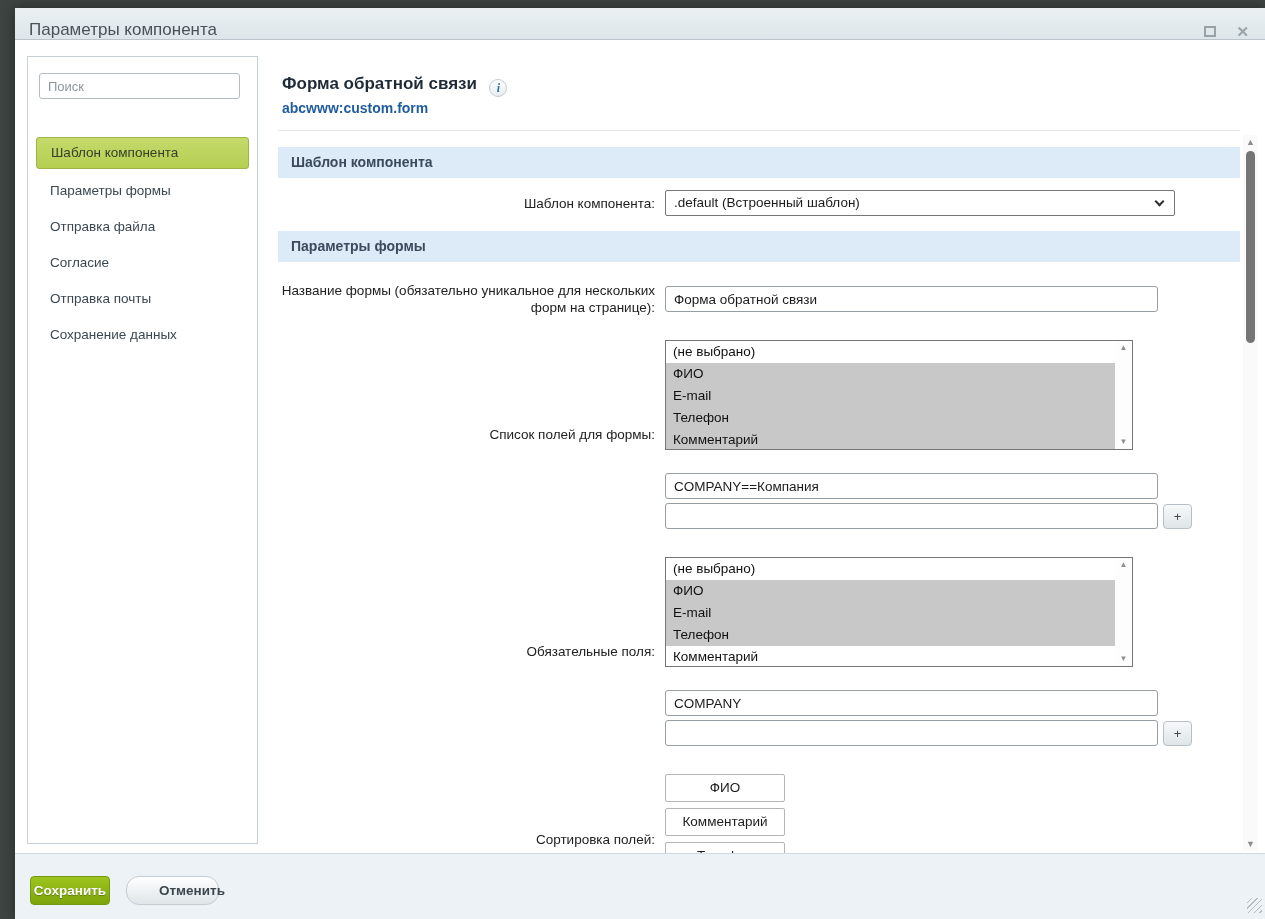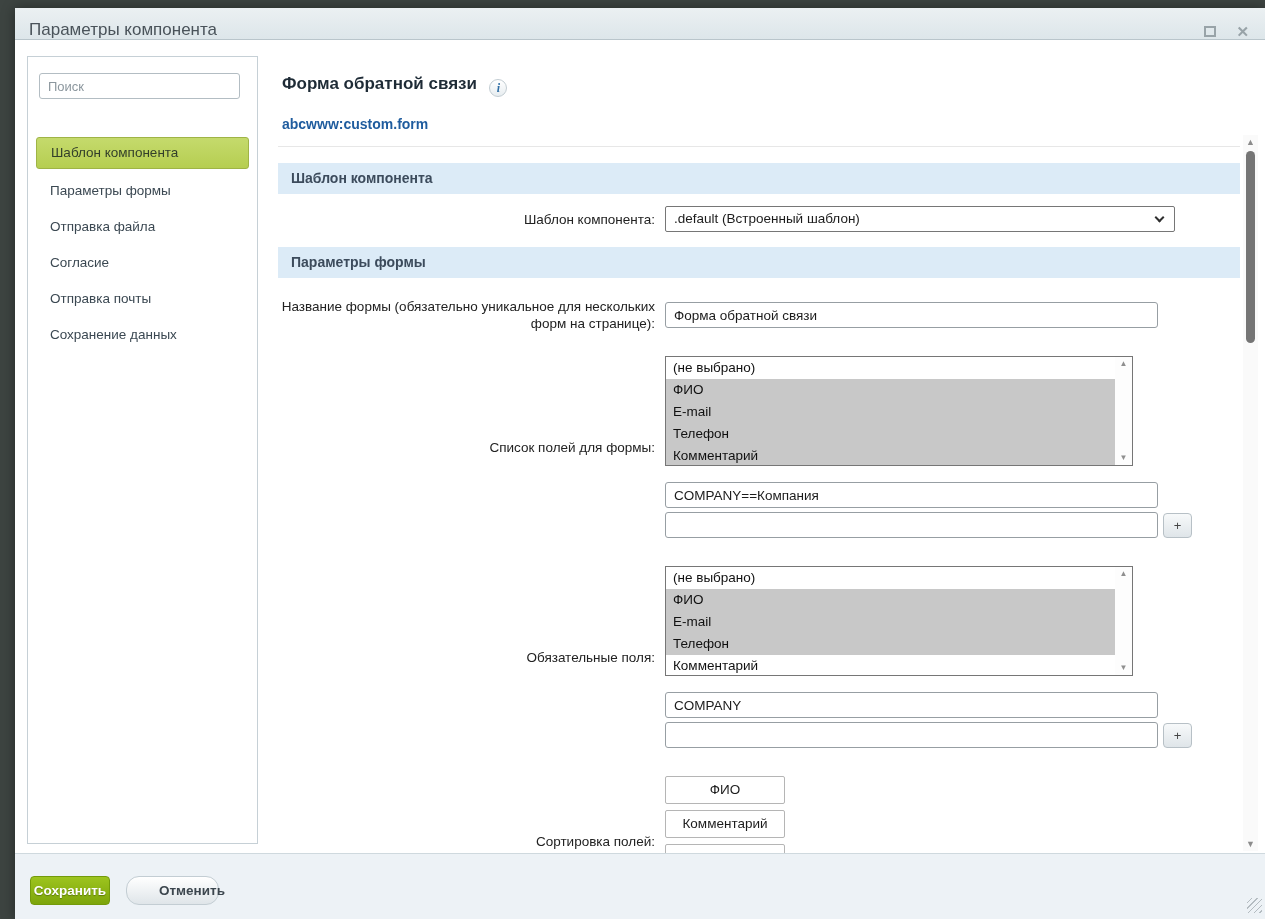--- a/index.html
+++ b/index.html
@@ -66,21 +66,21 @@
   }
   .page-head { padding-left:4px; }
   .page-title { display:inline; font-size:17px; font-weight:bold; color:#1e2b36; }
   .info-icon {
     display:inline-block; width:18px; height:18px; margin-left:8px;
     border:1px solid #c2ccd2; border-radius:50%;
     background:linear-gradient(#ffffff,#e7edf0);
     color:#2e6da4; font-family:"Liberation Serif", serif; font-style:italic; font-weight:bold;
     font-size:12px; line-height:17px; text-align:center; vertical-align:-3px; cursor:pointer;
   }
-  .component-name { margin-top:19px; font-size:14px; font-weight:bold; color:#1f5c9e; padding-left:4px; }
+  .component-name { margin-top:3px; font-size:14px; font-weight:bold; color:#1f5c9e; padding-left:4px; }
   .head-divider { margin-top:14px; border-top:1px solid #e7e7e7; }
 
   .section-header {
     margin-top:16px; height:31px; line-height:31px; background:#dcebf7;
     padding-left:13px; font-size:14px; font-weight:bold; color:#3c4b5c;
   }
   .section-header.second { margin-top:15px; }
 
   .row { display:flex; align-items:center; }
   .row .label-col {
@@ -121,21 +121,21 @@
     font-size:13.5px; color:#111; cursor:default; white-space:nowrap;
   }
   .listbox .opt.selected { background:#c8c8c8; }
   .lb-scrollbar {
     position:absolute; right:0; top:0; bottom:0; width:17px;
     background:#fdfdfd; display:flex; flex-direction:column; justify-content:space-between;
     align-items:center; padding:3px 0; cursor:pointer;
   }
   .lb-arrow { font-size:8px; color:#8f8f8f; line-height:8px; }
 
-  .stack-gap1 { margin-top:16px; }
+  .stack-gap1 { margin-top:23px; }
   .stack-gap2 { margin-top:4px; }
   .input-plus-row { display:flex; align-items:center; }
   .add-btn {
     margin-left:5px; width:29px; height:25px;
     background:linear-gradient(#f7f9fa,#dfe5e9);
     border:1px solid #b7c0c6; border-radius:4px;
     font-size:13px; color:#444; cursor:pointer; line-height:1;
   }
 
   .sort-list { display:flex; flex-direction:column; gap:6px; }

